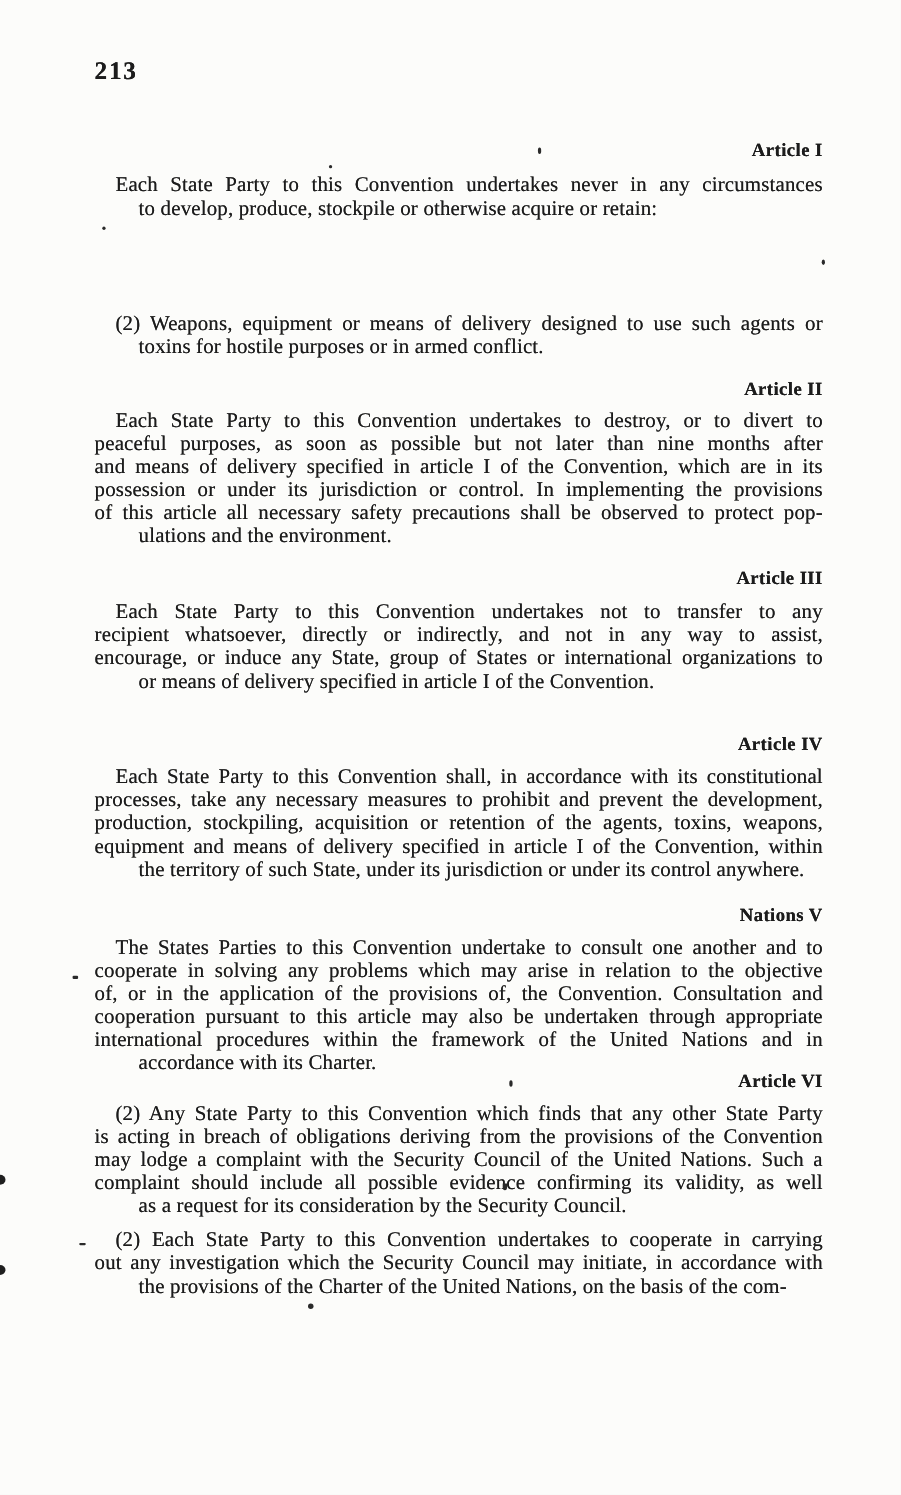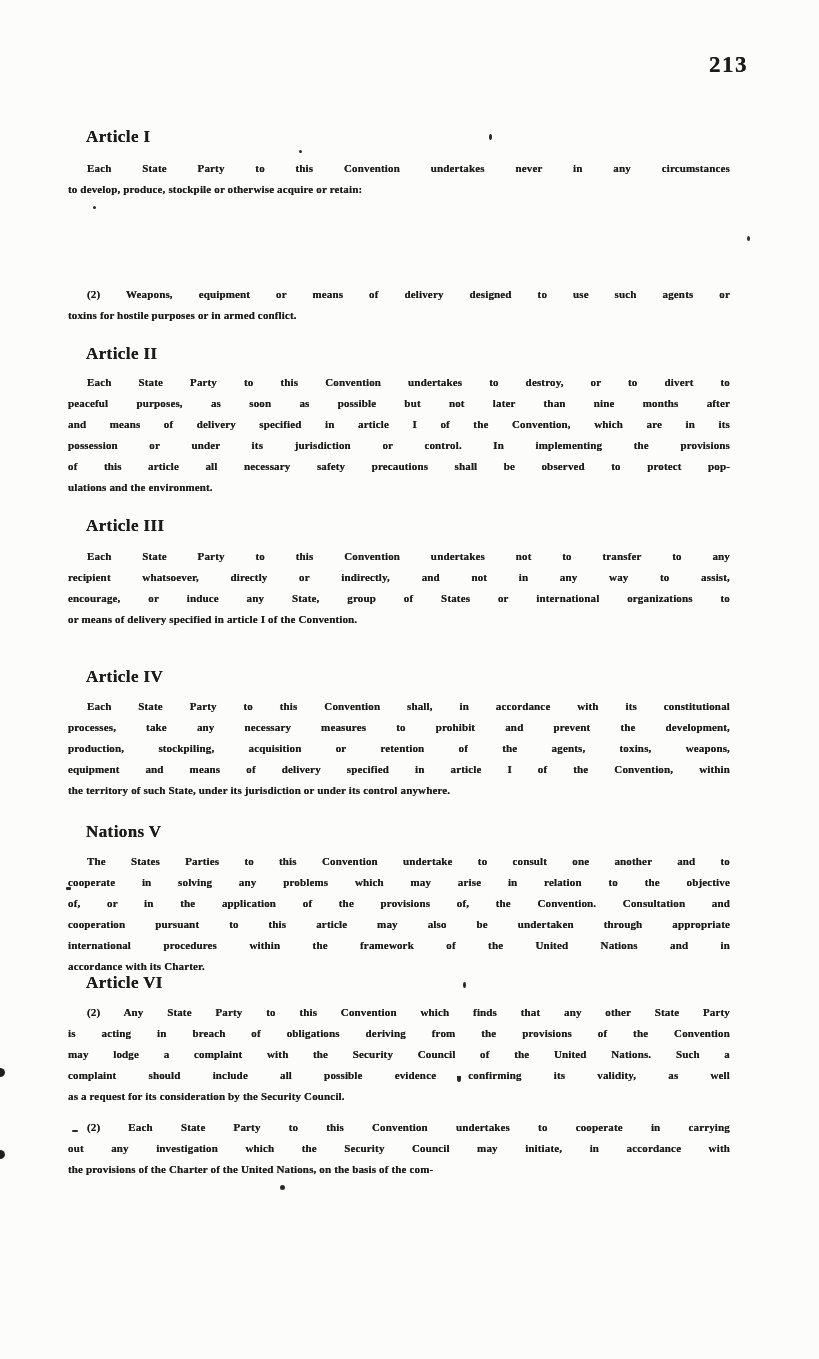--- a/index.html
+++ b/index.html
@@ -7,42 +7,42 @@
     position:relative;
     width:819px; height:1359px;
     background:#fcfcfa;
     font-family:"Liberation Serif","DejaVu Serif",serif;
     color:#1c1c1c;
     overflow:hidden;
     margin:0 auto;
   }
   .pageno {
     position:absolute; left:86px; width:662px;
-    text-align:right;
+    text-align:left;
     font-size:23px; font-weight:700; letter-spacing:1.5px;
     text-shadow:0 0 0.4px currentColor;
   }
   .h {
     position:absolute; left:86px; width:662px; margin:0;
-    text-align:left;
+    text-align:right;
     font-size:17px; font-weight:700; letter-spacing:0.4px;
     text-shadow:0 0 0.4px currentColor;
   }
   .para {
-    position:absolute; left:68px; width:662px;
-    font-size:11px; font-weight:700; letter-spacing:0.15px;
+    position:absolute; left:86px; width:662px;
+    font-size:19px; font-weight:400; letter-spacing:0.15px;
     text-shadow:0 0 0.35px rgba(20,20,20,0.8);
   }
   .line {
     height:21px; line-height:21px;
     text-align:justify;
     text-align-last:justify;
     overflow:visible; white-space:normal;
   }
-  .line.last { text-align-last:left; }
+  .line.last { text-align-last:left;margin-left:40px; }
   .para .line:first-child { text-indent:19px; }
   .speck {
     position:absolute; background:#2a2a2a; border-radius:50%;
   }
   .edge-mark {
     position:absolute; left:-5px; width:10px; height:9px;
     background:#1f1f1f; border-radius:50%;
   }
 </style>
 </head>

